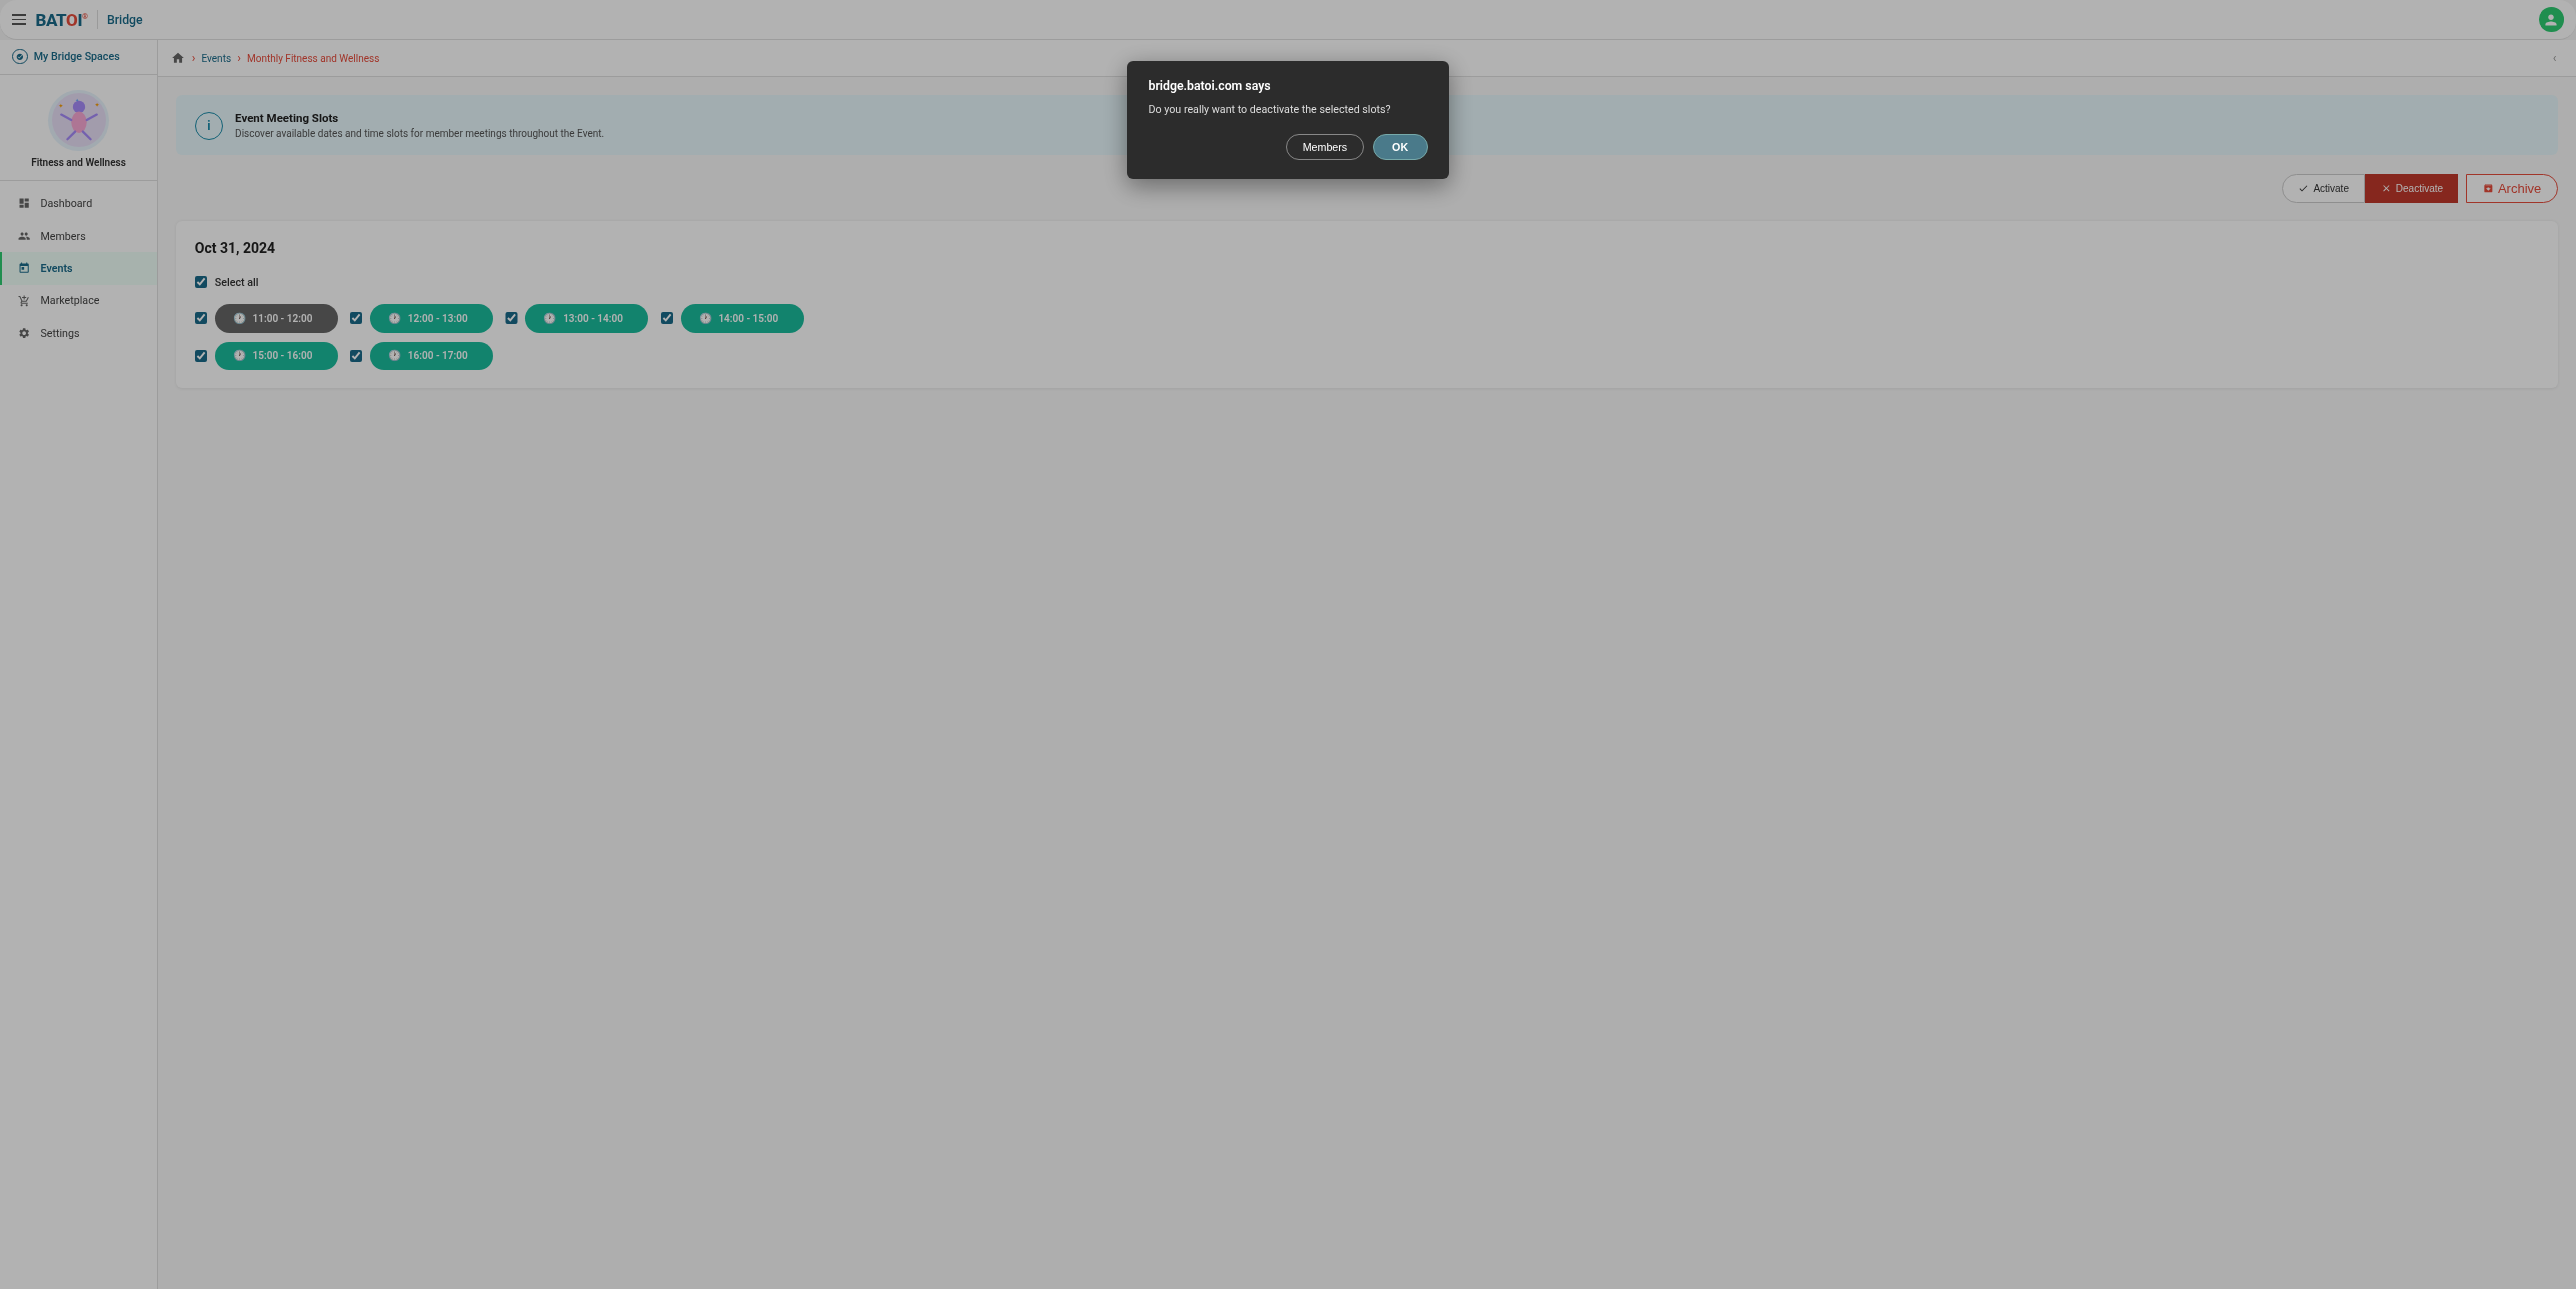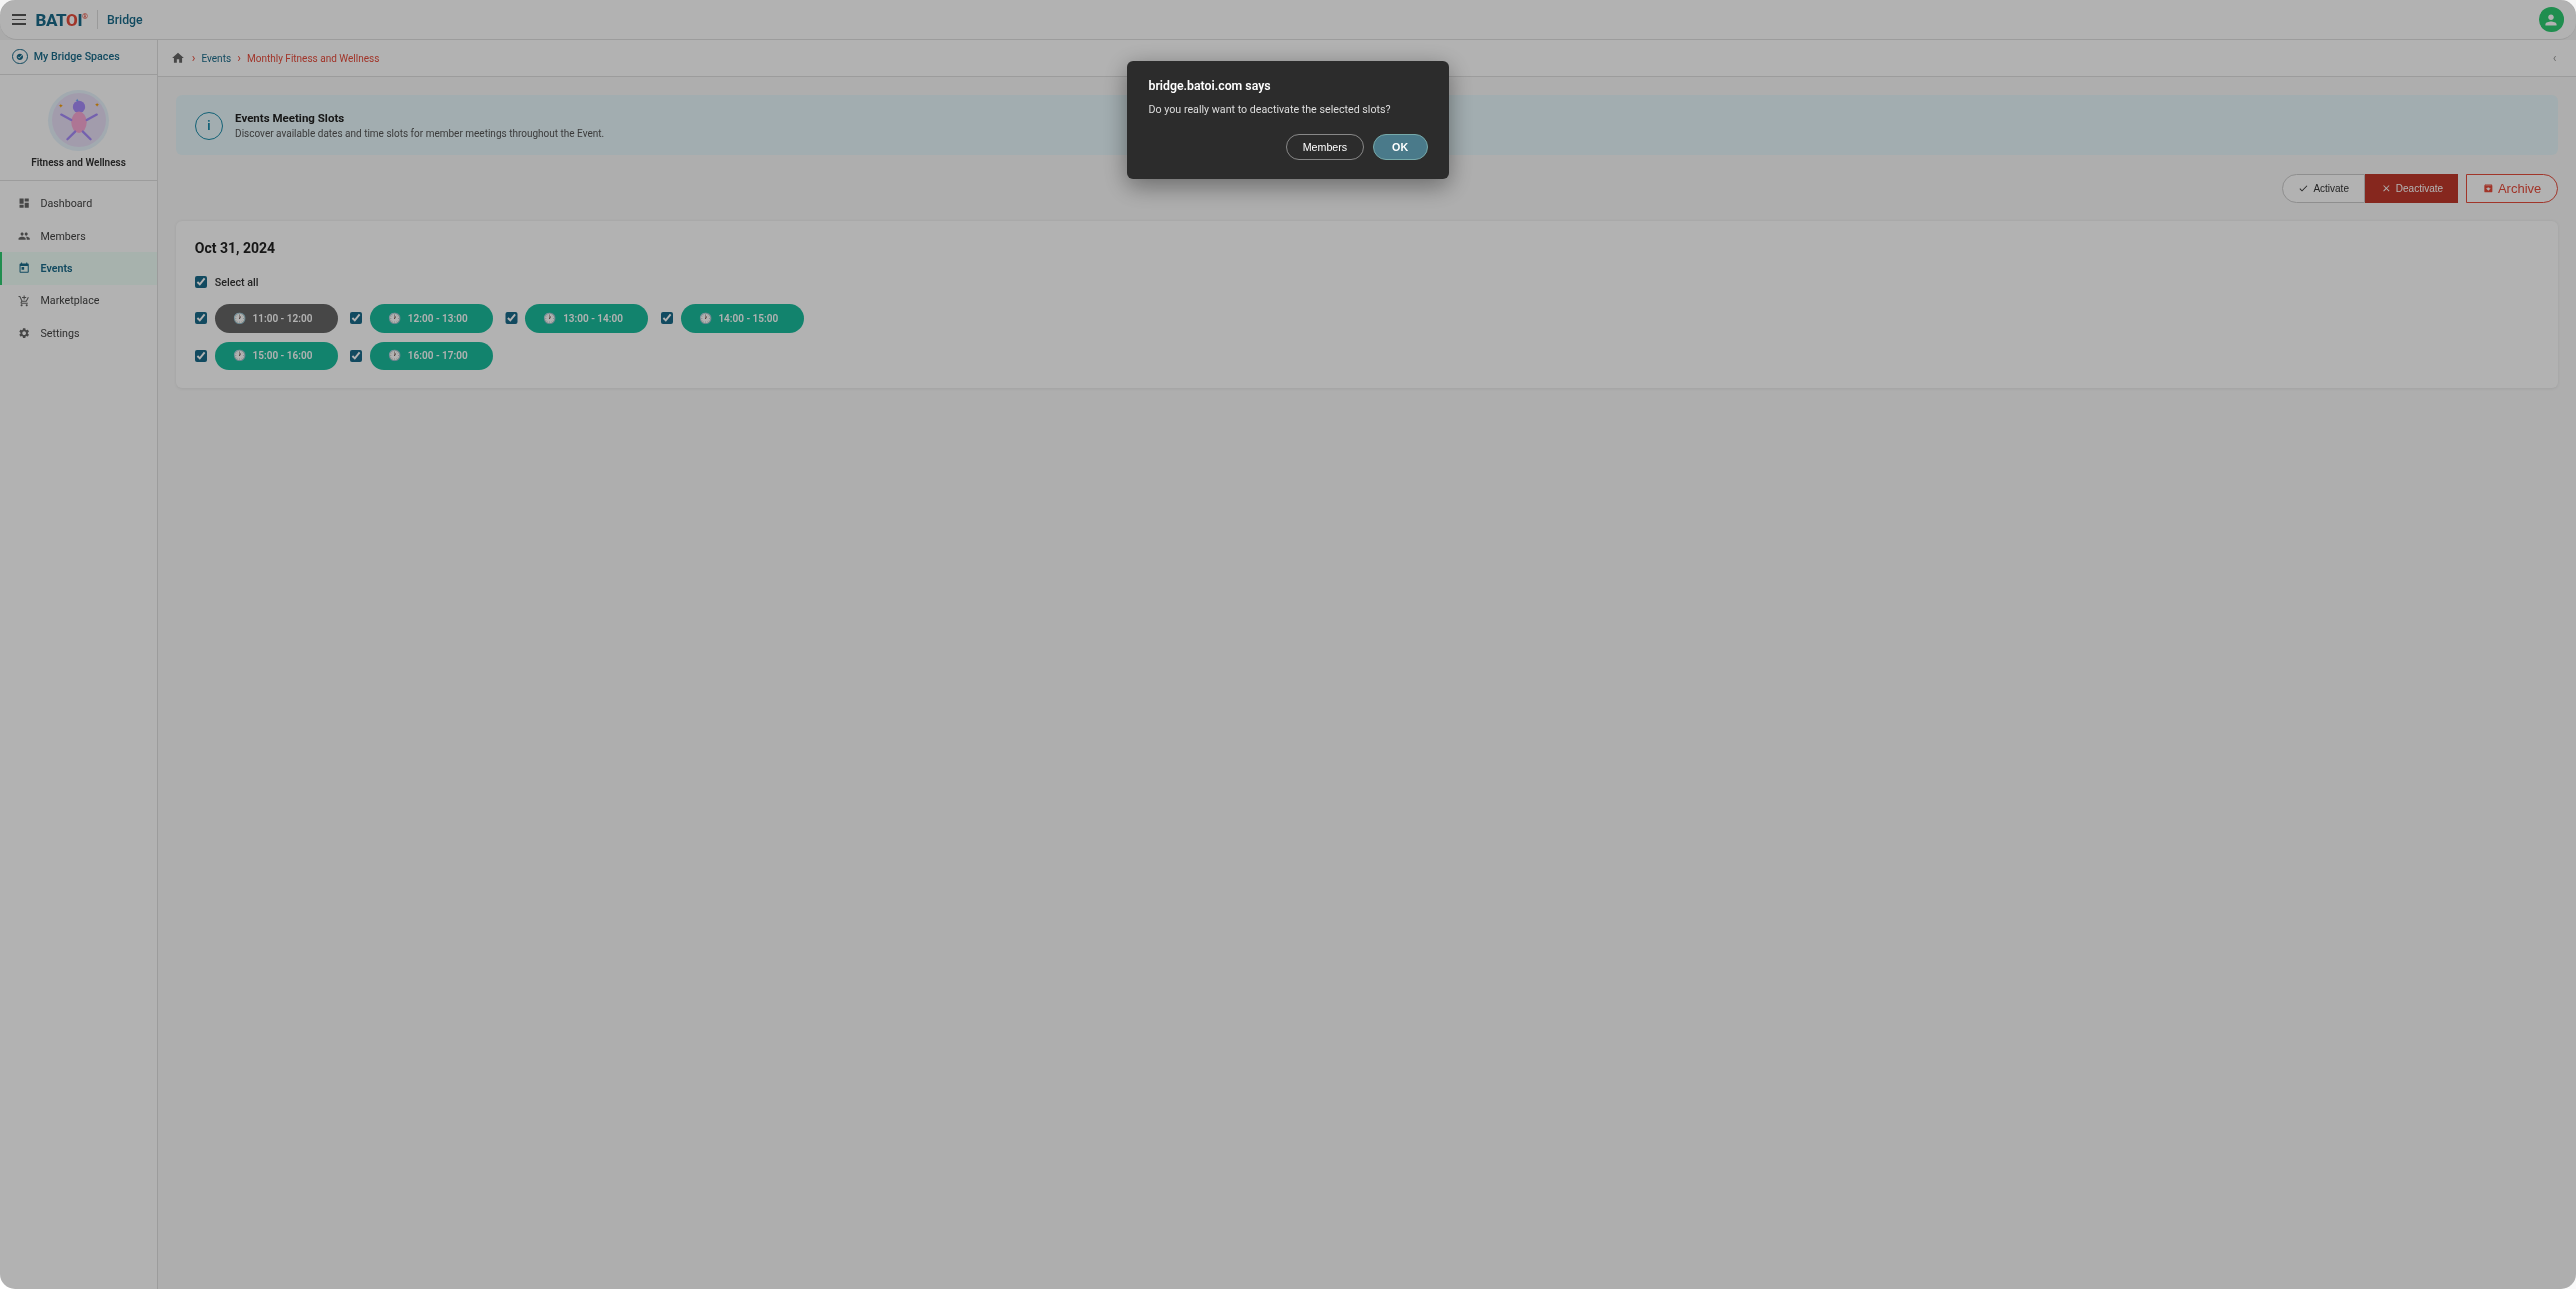--- a/index.html
+++ b/index.html
@@ -65,21 +65,21 @@
     .slot-item { display: flex; align-items: center; gap: 7.7px; }
     .slot-pill { display: flex; align-items: center; gap: 6.1px; padding: 7.7px 18.4px; border-radius: 23px; font-size: 10px; color: #fff; font-weight: 600; min-width: 123px; }
     .slot-pill.green { background: #1abc9c; }
     .slot-pill.gray { background: #666; }
     .slot-clock { font-size: 10.7px; }
     
     
     .checkbox { width: 12.3px; height: 12.3px; accent-color: #1a6b8a; cursor: pointer; }
 
     
-    .overlay { position: fixed; top: 0; left: 0; right: 0; bottom: 0; background: rgba(0,0,0,0.3); z-index: 1000; display: flex; align-items: flex-start; justify-content: center; padding-top: 61px; border-radius: 15px; }
+    .overlay { position: fixed; top: 0; left: 0; right: 0; bottom: 0; background: rgba(0,0,0,0.3); z-index: 1000; display: flex; align-items: flex-start; justify-content: center; padding-top: 61px; }
     .dialog { background: #2c2c2c; border-radius: 6.1px; padding: 18.4px 21.5px; width: 322px; box-shadow: 0 6.1px 24.5px rgba(0,0,0,0.4); }
     .dialog-title { font-size: 12.3px; font-weight: 600; color: #fff; margin-bottom: 9.2px; }
     .dialog-message { font-size: 10.7px; color: #ddd; margin-bottom: 18.4px; }
     .dialog-buttons { display: flex; justify-content: flex-end; gap: 9.2px; }
     .btn-cancel { padding: 6.1px 15.3px; border-radius: 15.3px; border: 0.8px solid #888; background: transparent; color: #fff; font-size: 10.7px; cursor: pointer; }
     .btn-ok { padding: 6.1px 18.4px; border-radius: 15.3px; border: 0.8px solid #7aa; background: #4a7a8a; color: #fff; font-size: 10.7px; cursor: pointer; font-weight: 600; }
   </style>
 </head>
 <body>
 
@@ -201,21 +201,21 @@
         <div class="breadcrumb-toggle">‹</div>
       </div>
 
       <div class="main-content">
 
         <div class="info-banner">
           <div class="info-icon">
             <span>i</span>
           </div>
           <div>
-            <div class="info-title">Events Meeting Slots</div>
+            <div class="info-title">Event Meeting Slots</div>
             <div class="info-desc">Discover available dates and time slots for member meetings throughout the Event.</div>
           </div>
         </div>
 
         <div class="action-bar">
           <button class="btn-activate">
             <svg width="10.7" height="10.7" viewBox="0 0 24 24" fill="currentColor">
                 <path d="M9 16.17L4.83 12l-1.42 1.41L9 19 21 7l-1.41-1.41z"></path>
               </svg>
             <span>Activate</span>

